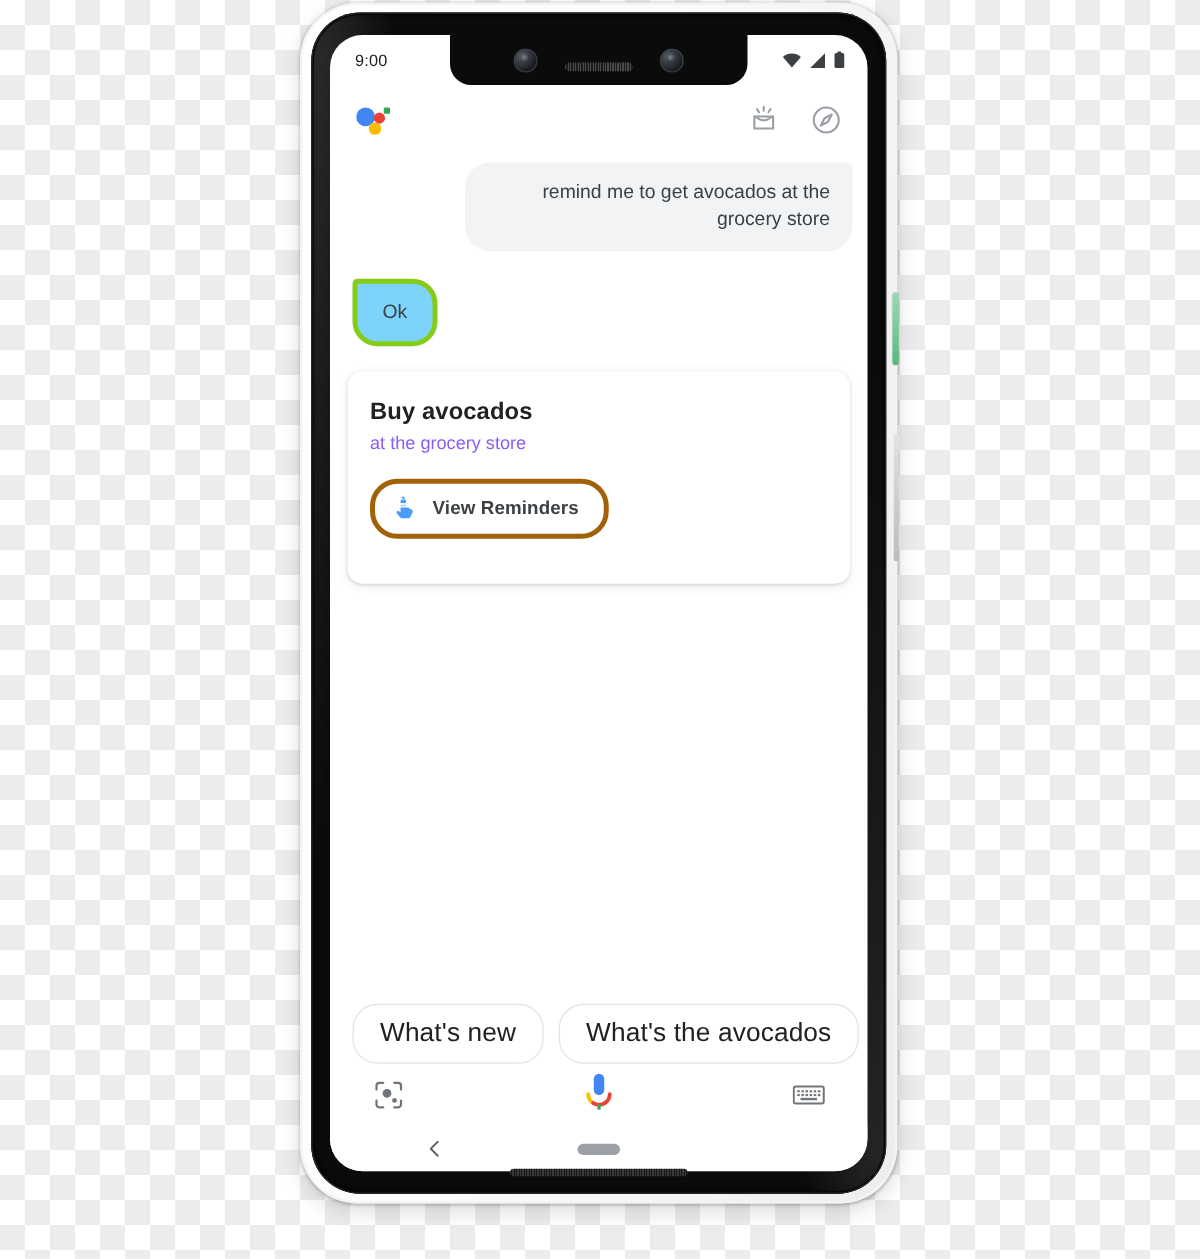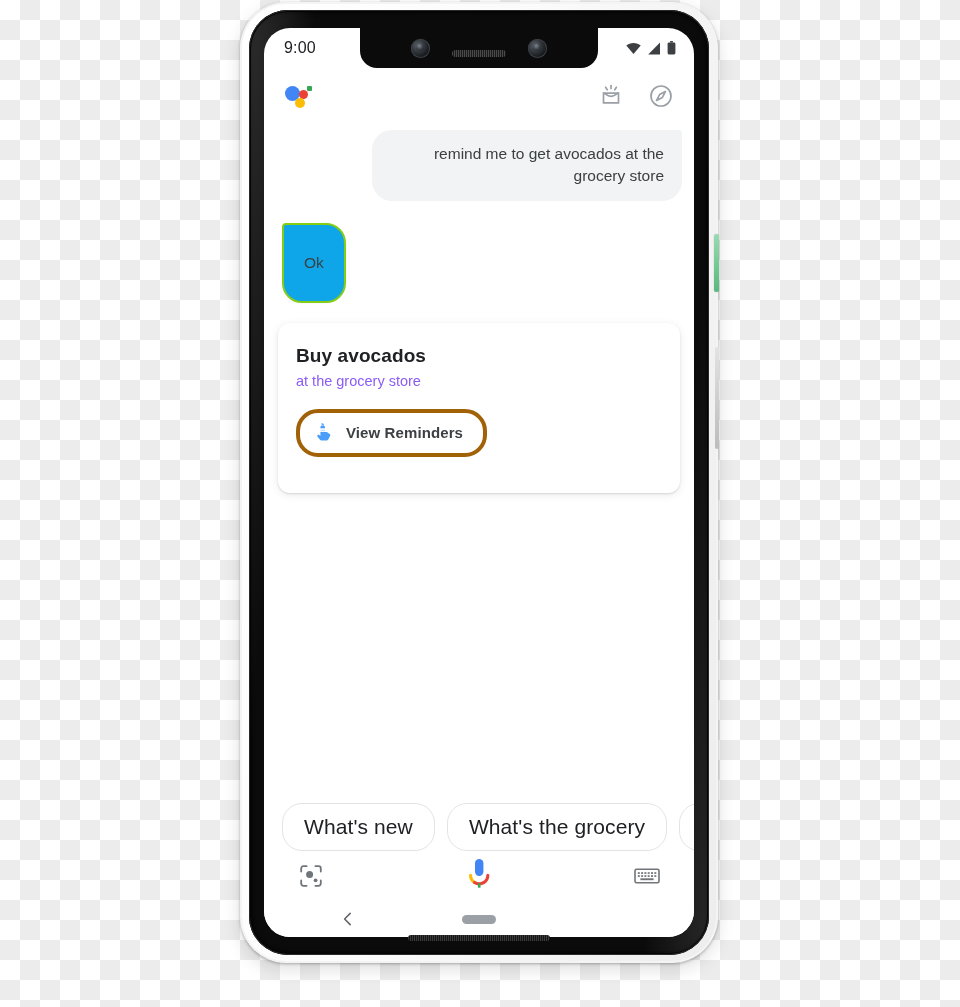--- a/index.html
+++ b/index.html
@@ -134,21 +134,21 @@
     position: absolute;
     left: 0; top: 0;
     width: 100%;
     height: 40px;
     display: flex;
     align-items: center;
     z-index: 30;
     padding: 0 18px 0 20px;
   }
   .clock {
-    font-size: 16px;
+    font-size: 13px;
     color: #202124;
     letter-spacing: .2px;
   }
   .sys-icons {
     margin-left: auto;
     display: flex;
     align-items: center;
     gap: 6px;
   }
 
@@ -200,26 +200,26 @@
     line-height: 1.45;
     padding: 13px 18px;
     border-radius: 20px;
     border-top-right-radius: 4px;
     text-align: right;
     width: fit-content;
   }
 
   .bubble-assistant {
     margin: 22px auto 0 18px;
-    background: #0ea5e9;
-    border: 2px solid #84cc16;
+    background: #7dd3fc;
+    border: 4px solid #84cc16;
     color: #3c4043;
     font-size: 15.5px;
     line-height: 1.4;
-    padding: 27px 20px;
+    padding: 12px 20px;
     border-radius: 20px;
     border-top-left-radius: 4px;
     width: fit-content;
     box-shadow: 0 1px 1px rgba(0,0,0,.02);
   }
 
   .card {
     margin: 20px 14px 0 14px;
     background: #ffffff;
     border-radius: 12px;
@@ -418,21 +418,21 @@
             <rect x="6.6" y="8.8" width="7.2" height="1.9" rx="0.6" fill="#ffffff" opacity=".92"></rect>
             <path d="M9.4 1.1c1.0 0 1.8.5 1.8 1.2" fill="none" stroke="#4a9df8" stroke-width="1.5" stroke-linecap="round"></path>
           </svg>
           <span class="card-btn-label">View Reminders</span>
         </div>
       </div>
     </div>
 
     <div class="chips">
       <div class="chip">What's new</div>
-      <div class="chip">What's the grocery</div>
+      <div class="chip">What's the avocados</div>
       <div class="chip">What's my wa</div>
     </div>
 
     <div class="actionbar">
 
       <svg class="act" width="26" height="26" viewBox="0 0 26 26">
         <path d="M3.2 8.6V5.4a2.2 2.2 0 0 1 2.2-2.2h3.2M17.4 3.2h3.2a2.2 2.2 0 0 1 2.2 2.2v3.2M22.8 17.4v3.2a2.2 2.2 0 0 1-2.2 2.2h-3.2M8.6 22.8H5.4a2.2 2.2 0 0 1-2.2-2.2v-3.2" fill="none" stroke="#70757a" stroke-width="1.8" stroke-linecap="round"></path>
         <circle cx="11.6" cy="11.6" r="3.5" fill="#70757a"></circle>
         <circle cx="17.6" cy="17.3" r="1.9" fill="#70757a"></circle>
       </svg>

